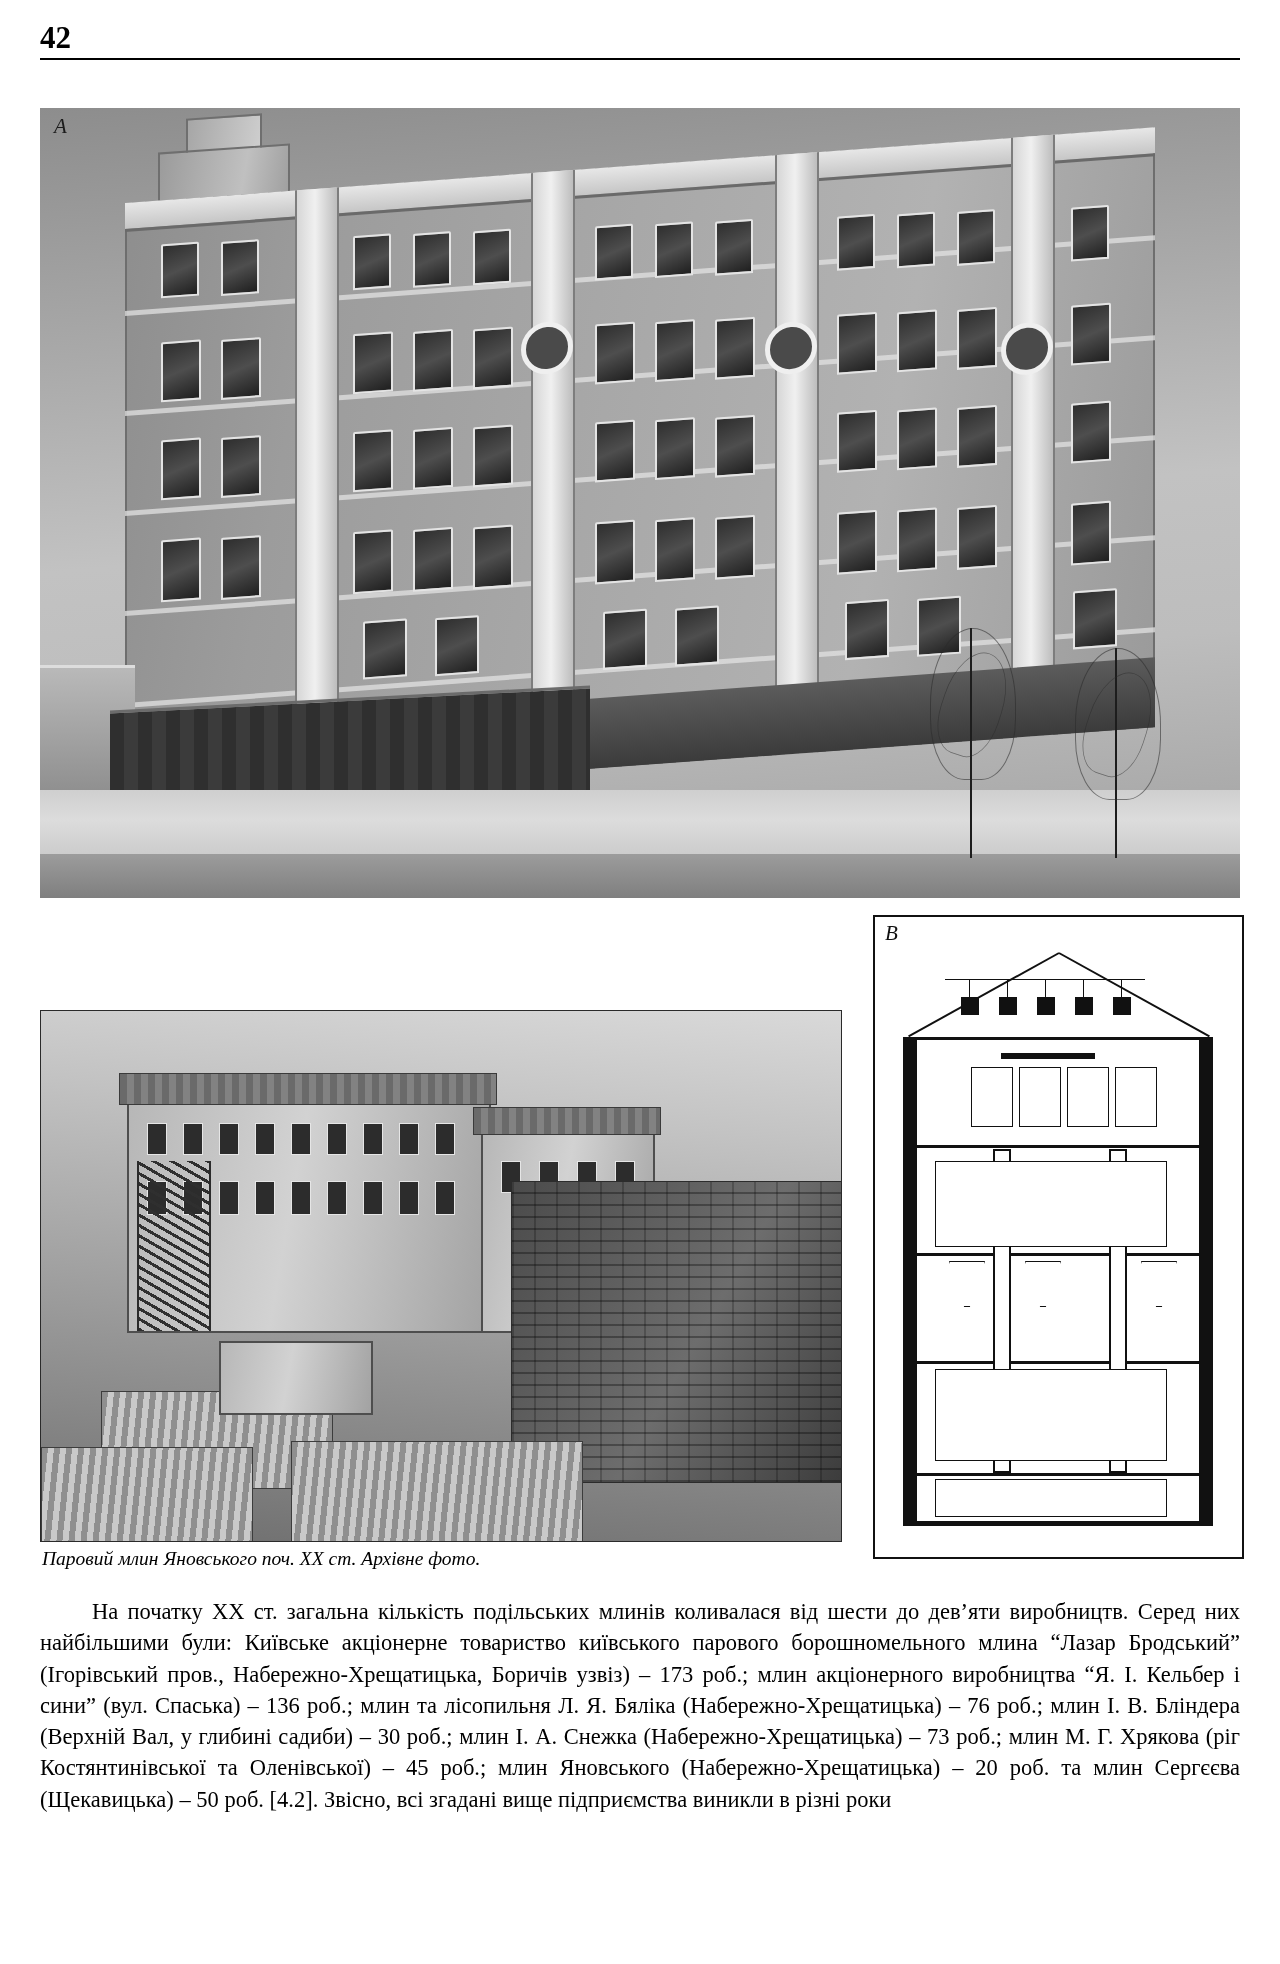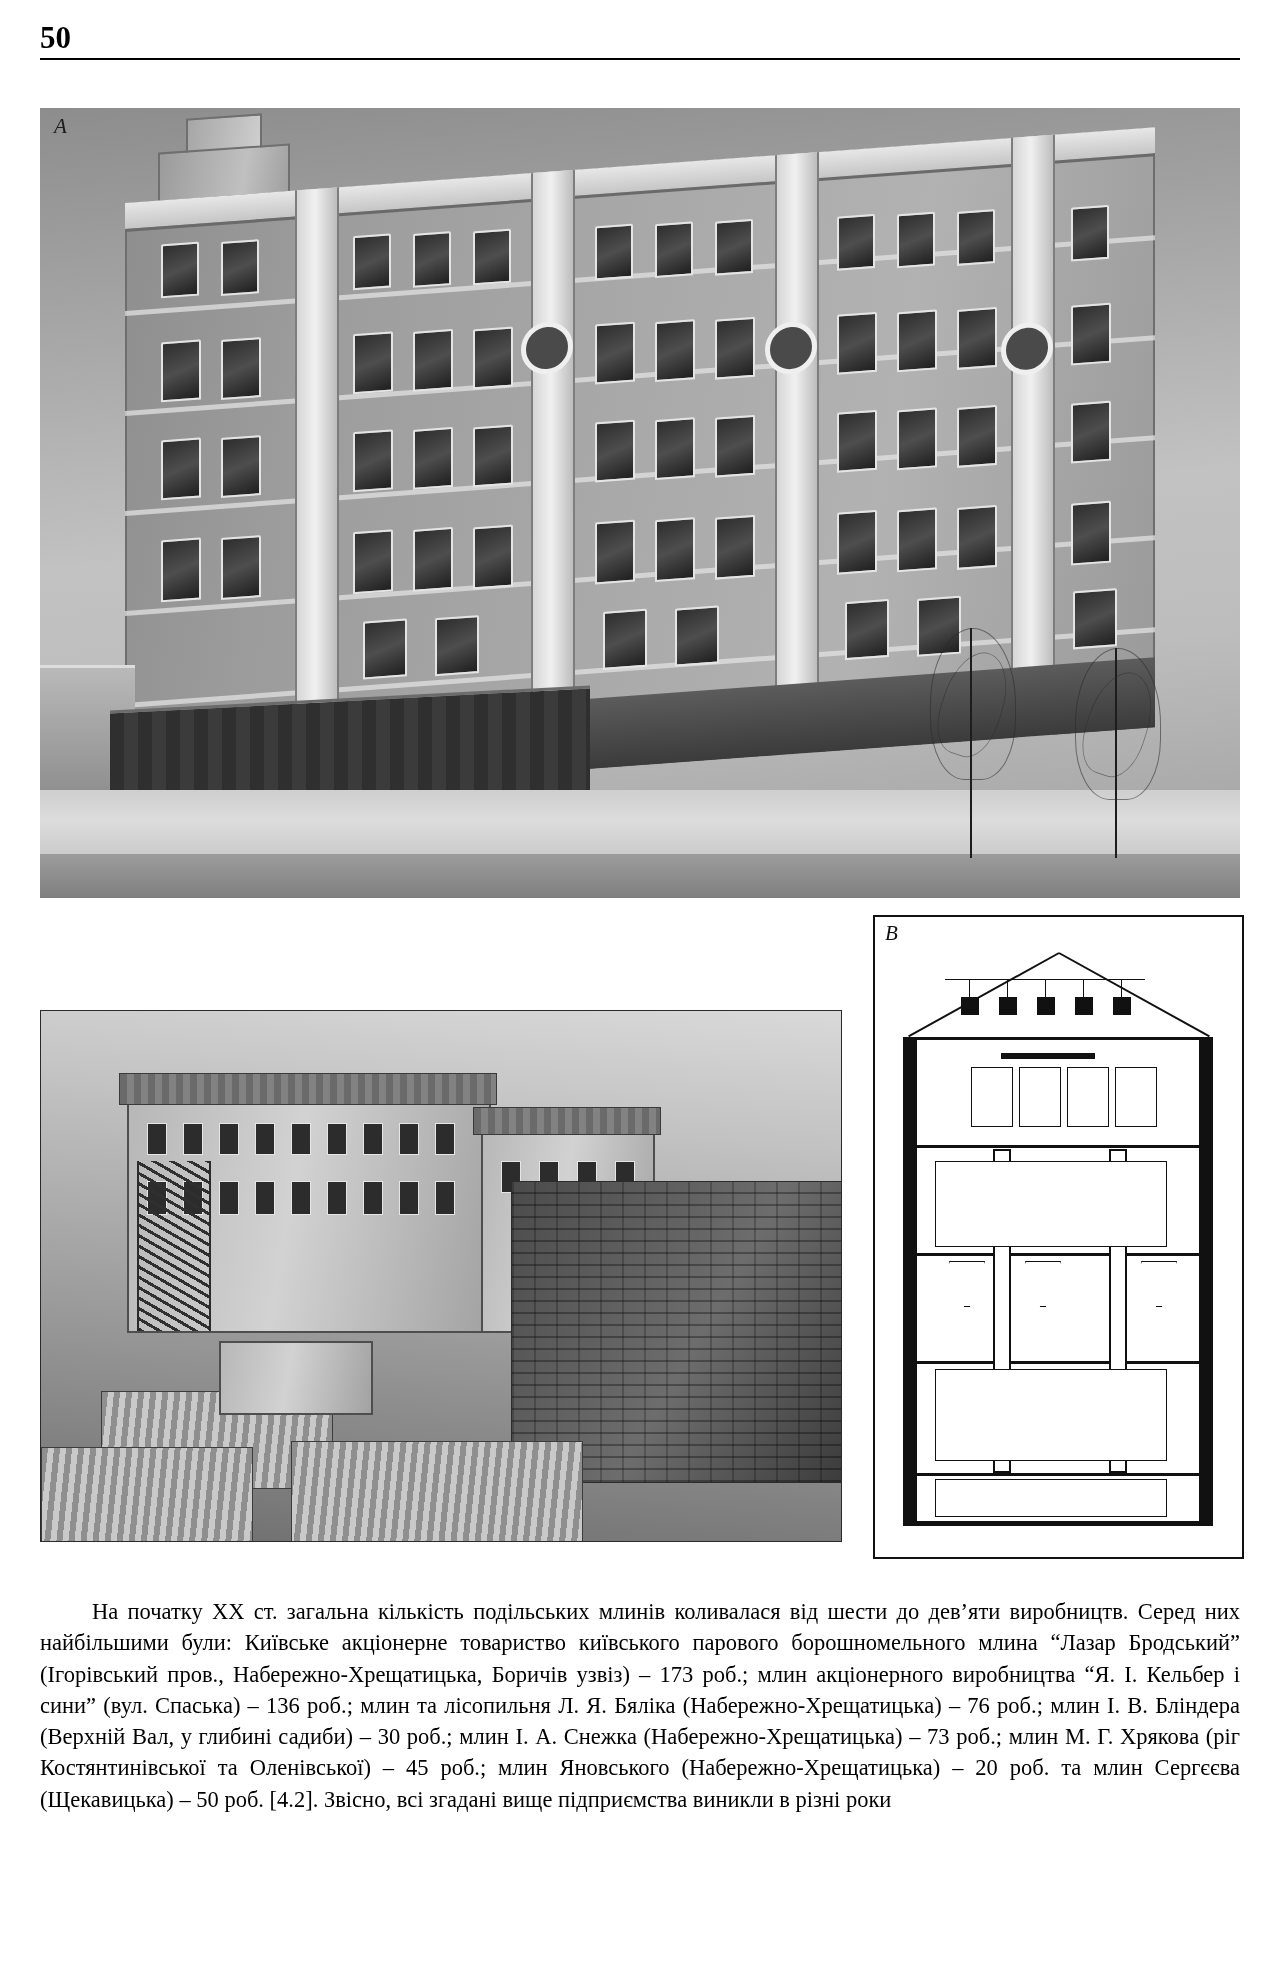--- a/index.html
+++ b/index.html
@@ -375,21 +375,21 @@
     text-align: justify;
   }
   .body-text p { margin: 0; text-indent: 52px; }
 </style>
 </head>
 <body>
 
 <div class="page">
 
   <div class="header">
-    <div class="header-page">50</div>
+    <div class="header-page">42</div>
   </div>
   <div class="header-rule"></div>
 
   <div class="fig-a">
     <div class="sky"></div>
 
     <div class="roofbox" style="left:300px;top:128px;width:120px;height:34px;"></div>
     <div class="duct" style="left:408px;top:118px;width:150px;height:26px;"></div>
     <div class="roofbox" style="left:470px;top:150px;width:70px;height:30px;"></div>
     <div class="chimney" style="left:262px;top:108px;"></div>
@@ -577,18 +577,19 @@
     <div class="c-stairs" style="left:96px;top:150px;width:70px;height:170px;"></div>
 
     <div class="c-brickwall" style="left:470px;top:170px;width:330px;height:300px;"></div>
 
     <div class="c-roofplane" style="left:60px;top:380px;width:230px;height:96px;"></div>
     <div class="c-roofplane" style="left:0px;top:436px;width:210px;height:96px;"></div>
     <div class="c-roofplane" style="left:250px;top:430px;width:290px;height:104px;"></div>
     <div class="c-block" style="left:178px;top:330px;width:150px;height:70px;"></div>
   </div>
 
+  <div class="caption-c">Паровий млин Яновського поч. XX ст. Архівне фото.</div>
 
   <div class="body-text">
     <p>На початку XX ст. загальна кількість подільських млинів коливалася від шести до дев’яти виробництв. Серед них найбільшими були: Київське акціонерне товариство київського парового борошномельного млина “Лазар Бродський” (Ігорівський пров., Набережно-Хрещатицька, Боричів узвіз) – 173 роб.; млин акціонерного виробництва “Я. І. Кельбер і сини” (вул. Спаська) – 136 роб.; млин та лісопильня Л. Я. Бяліка (Набережно-Хрещатицька) – 76 роб.; млин І. В. Бліндера (Верхній Вал, у глибині садиби) – 30 роб.; млин І. А. Снежка (Набережно-Хрещатицька) – 73 роб.; млин М. Г. Хрякова (ріг Костянтинівської та Оленівської) – 45 роб.; млин Яновського (Набережно-Хрещатицька) – 20 роб. та млин Сергєєва (Щекавицька) – 50 роб. [4.2]. Звісно, всі згадані вище підприємства виникли в різні роки</p>
   </div>
 
 </div>
 
 </body></html>

